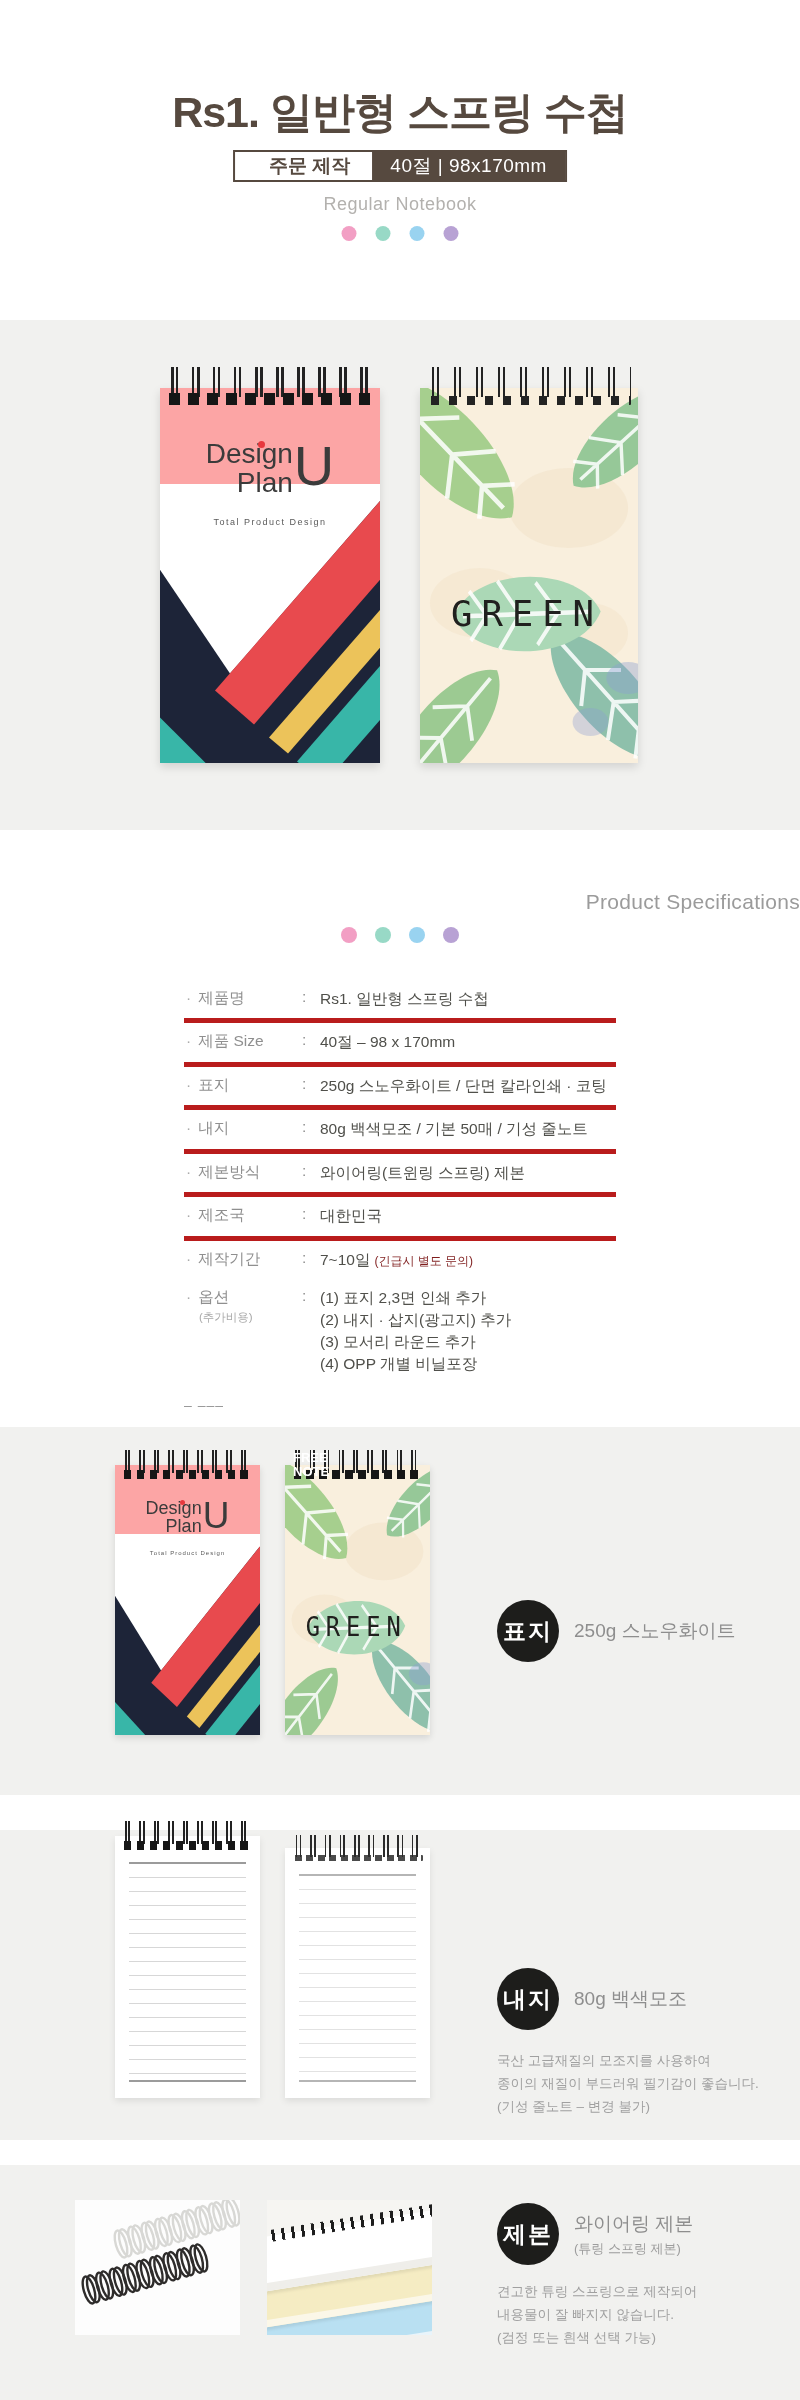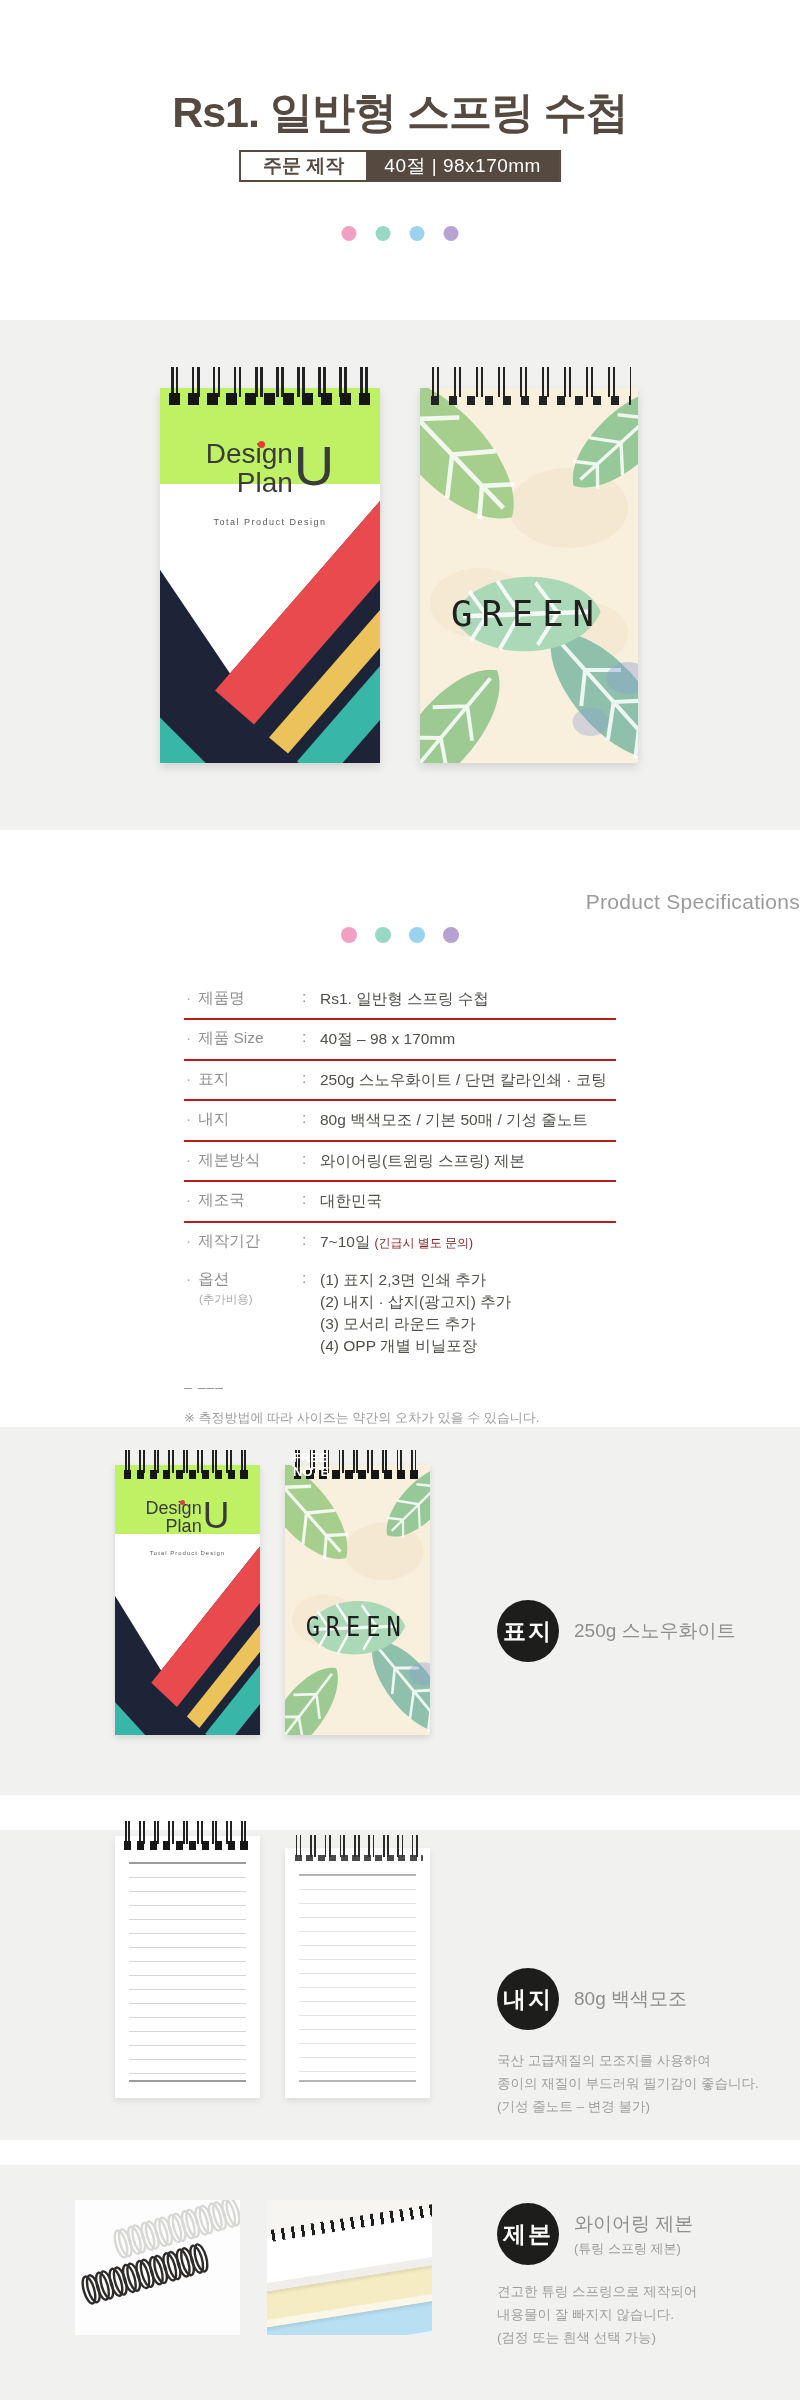--- a/index.html
+++ b/index.html
@@ -3,42 +3,42 @@
 <meta charset="utf-8">
 <style>
   html,body{margin:0;padding:0;background:#fff;}
   .page{position:relative;width:800px;height:2400px;background:#ffffff;overflow:hidden;
         font-family:"Liberation Sans","DejaVu Sans",sans-serif;text-decoration:underline;}
 
   
   .hd-title{position:absolute;top:84px;left:0;width:100%;text-align:center;
             font-size:43px;font-weight:bold;color:#56493f;letter-spacing:-1px;}
   .hd-badge{position:absolute;top:150px;left:50%;transform:translateX(-50%);
-            display:flex;border:2px solid #56493f;box-sizing:border-box;height:32px;}
+            display:flex;border:2px solid #56493f;box-sizing:border-box;height:32px;padding-left:12px;}
   .hd-badge-left{background:#fff;color:#56493f;font-weight:bold;font-size:19px;
                  padding:0 22px;display:flex;align-items:center;}
   .hd-badge-right{background:#56493f;color:#fff;font-size:19px;padding:0 18px;
                   display:flex;align-items:center;letter-spacing:0.5px;}
   .hd-sub{position:absolute;top:194px;left:0;width:100%;text-align:center;
           font-size:18px;color:#b3b1ae;letter-spacing:0.5px;}
   .dots{display:flex;gap:19px;}
   .dots.hd-dots{position:absolute;top:226px;left:50%;transform:translateX(-50%);}
   .dot{width:15px;height:15px;border-radius:50%;}
   .dot-pink{background:#f29fc4}.dot-mint{background:#98d9c6}
   .dot-blue{background:#99d3f0}.dot-purple{background:#b8a2d4}
 
   
   .gsec{position:absolute;left:0;width:800px;background:#f1f1ef;}
   .sec1{top:320px;height:510px;}
   .sec2{top:1427px;height:368px;}
   .sec3{top:1830px;height:310px;}
   .sec4{top:2165px;height:235px;}
 
   
-  .nb{position:absolute;background:#bef264;box-shadow:0 4px 9px rgba(0,0,0,0.13);}
+  .nb{position:absolute;background:#fca5a5;box-shadow:0 4px 9px rgba(0,0,0,0.13);}
   .nb1{left:160px;top:68px;width:220px;height:375px;}
   .nb2{left:420px;top:68px;width:218px;height:375px;background:#f9efdd;}
   .nb-sm{box-shadow:0 3px 7px rgba(0,0,0,0.12);}
   .nb-sm1{left:115px;top:38px;width:145px;height:270px;}
   .nb-sm2{left:285px;top:38px;width:145px;height:270px;background:#f9efdd;}
 
   
   .spiral{position:absolute;top:-21px;left:7px;right:7px;height:40px;z-index:4;}
   .spiral::before{content:"";position:absolute;left:0;right:0;top:0;bottom:10px;
     background:repeating-linear-gradient(90deg,transparent 0 4px,#222 4px 6.5px,
@@ -78,21 +78,21 @@
   .green-art{position:absolute;left:0;top:0;width:100%;height:100%;}
   .free-note{position:absolute;top:-14px;left:8px;z-index:5;color:#fff;font-weight:bold;
              font-size:13px;line-height:1.05;width:48px;}
 
   
   .spec-wrap{position:absolute;top:830px;left:0;width:100%;height:597px;}
   .spec-heading{margin-top:60px;text-align:right;font-size:21px;color:#9b9b9b;letter-spacing:0.3px;}
   .spec-dots{margin-top:13px;display:flex;justify-content:center;gap:18px;}
   .spec-dots .dot{width:16px;height:16px;}
   .spec-table{width:432px;margin:37px auto 0;}
-  .spec-row{display:flex;padding:8px 2px;border-bottom:2px solid #b91c1c;font-size:15.5px;align-items:flex-start;}
+  .spec-row{display:flex;padding:8px 2px;border-bottom:5px solid #b91c1c;font-size:15.5px;align-items:flex-start;}
   .spec-row.nb-b{border-bottom:none;}
   .sl{width:116px;color:#8f8f8f;flex-shrink:0;}
   .sl .b{margin-right:7px;color:#ababab;}
   .l-note{display:block;font-size:11.5px;color:#a8a8a8;margin:2px 0 0 13px;}
   .sc{width:18px;color:#8f8f8f;flex-shrink:0;}
   .sv{color:#50504b;line-height:1.45;}
   .v-note{font-size:12px;color:#7f1d1d;margin-left:4px;}
   .opt-line{line-height:1.42;}
   .dashes{width:432px;margin:14px auto 0;color:#9a9a9a;font-size:14px;letter-spacing:1px;}
   .notes{width:432px;margin:12px auto 0;font-size:13px;color:#9d9d9d;line-height:1.68;}
@@ -145,20 +145,21 @@
         <ellipse cx="4.5" cy="0" rx="5.2" ry="14" fill="none" stroke-width="2.4"></ellipse>
       </g>
     </defs>
   </svg>
 
   <div class="hd-title">Rs1. 일반형 스프링 수첩</div>
   <div class="hd-badge">
     <div class="hd-badge-left">주문 제작</div>
     <div class="hd-badge-right">40절 | 98x170mm</div>
   </div>
+  <div class="hd-sub">Regular Notebook</div>
   <div class="dots hd-dots">
     <span class="dot dot-pink"></span>
     <span class="dot dot-mint"></span>
     <span class="dot dot-blue"></span>
     <span class="dot dot-purple"></span>
   </div>
 
   <div class="gsec sec1">
 
     <div class="nb nb1">

